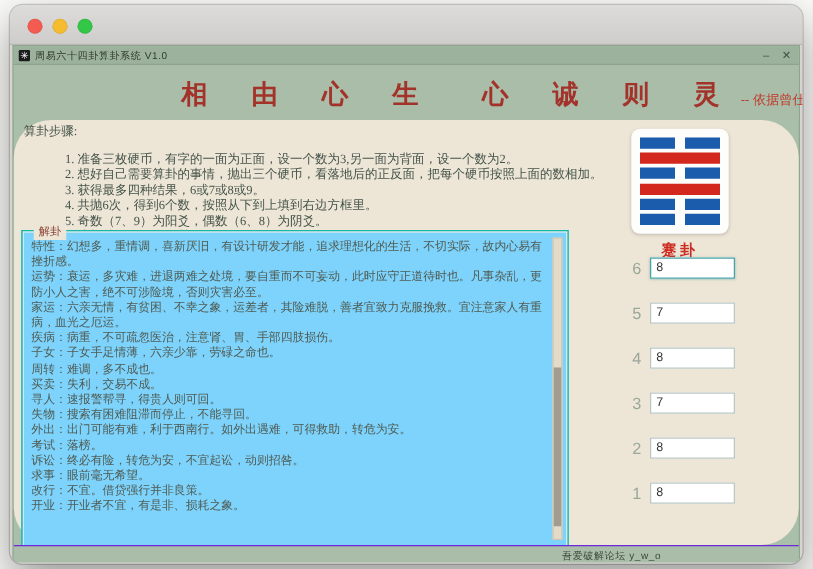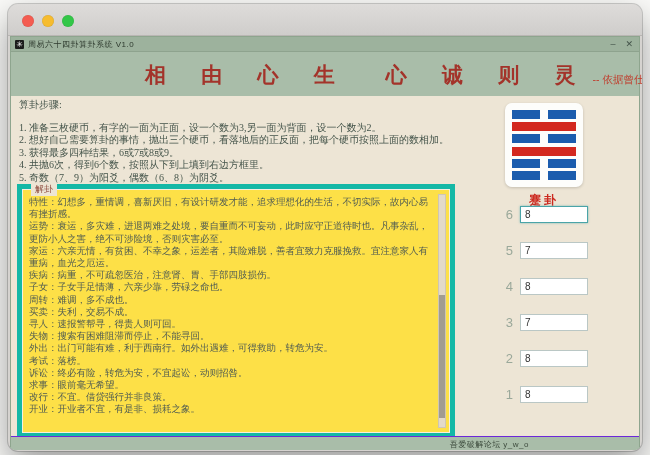--- a/index.html
+++ b/index.html
@@ -25,29 +25,29 @@
   .app-title { font-size:8px; color:#2e3a2e; letter-spacing:.5px;text-align:center; }
   .win-btns { position:absolute; right:6px; top:0; height:15px; display:flex; gap:10px; align-items:center; }
   .win-btn { font-size:9px; color:#44544a; line-height:1; cursor:default; }
 
   .header-band { position:relative; height:44px; background:#a9bda9;
     display:flex; align-items:flex-end; padding:0 16px 7px 134px; }
   .main-title { font-family:"Liberation Serif", serif; font-weight:bold; font-size:21px;
     color:#a3332a; letter-spacing:15px; white-space:nowrap; }
   .sub-title { font-size:10.5px; color:#c03a2a; margin-left:2px; padding-bottom:2px; white-space:nowrap; }
 
-  .content { position:relative; height:340px; background:#ede5d5; }
+  .content { position:relative; height:340px; background:#ede5d5;border-radius:30px; }
 
   .steps { position:absolute; left:8px; top:2px; width:478px;
     font-family:"Liberation Serif", serif; color:#44544a; }
   .steps-heading { font-size:10px; margin-bottom:10px; }
-  .step-line { font-size:10px; line-height:12.4px; white-space:nowrap; }
+  .step-line { font-size:10px; line-height:12.4px; white-space:nowrap;margin-left:33px; }
 
   .jiegua-box { position:absolute; left:6px; top:88px; width:438px; height:254px;
-    border:5px solid #14b8a6; box-shadow:inset 0 0 0 1px #f6efe1; background:#fde047; }
+    border:1px solid #14b8a6; box-shadow:inset 0 0 0 1px #f6efe1; background:#7dd3fc; }
   .jiegua-legend { position:absolute; top:-6px; left:9px; padding:0 4px; background:#ede5d5;
     font-size:9px; color:#8a4638; font-family:"Liberation Serif", serif; }
   .jiegua-text { position:absolute; left:7px; top:7px; right:18px; bottom:4px; overflow:hidden;
     font-family:"Liberation Serif", serif; color:#4f5b52; }
   .jiegua-line { font-size:9.5px; line-height:12.2px; }
   .jiegua-scroll { position:absolute; right:4px; top:5px; bottom:5px; width:8px;
     background:#e3dac8; border:1px solid #cfc6b4; }
   .jiegua-thumb { position:absolute; left:0; width:6px; top:43%; height:53%; background:#a29c90; }
 
   .hex-card { position:absolute; left:494px; top:7px; width:78px; height:84px;

